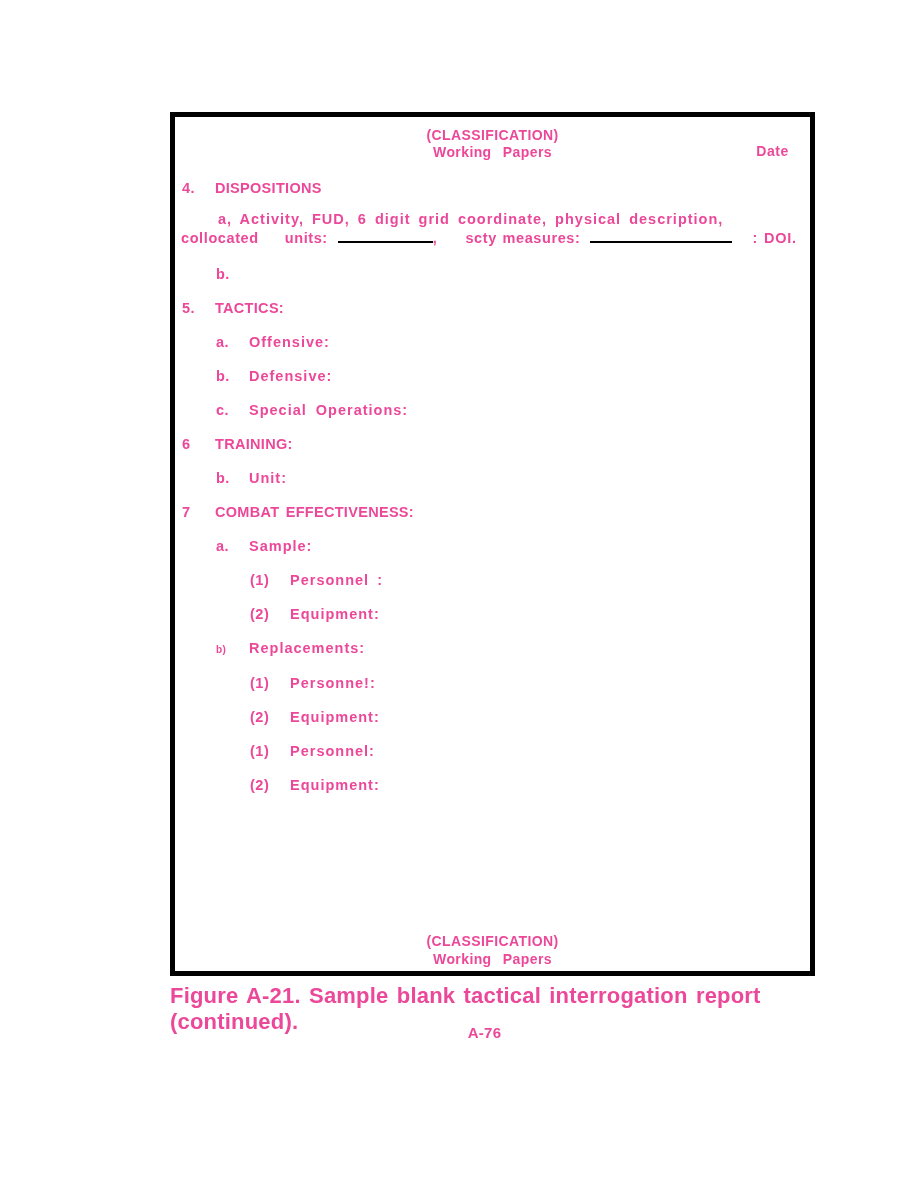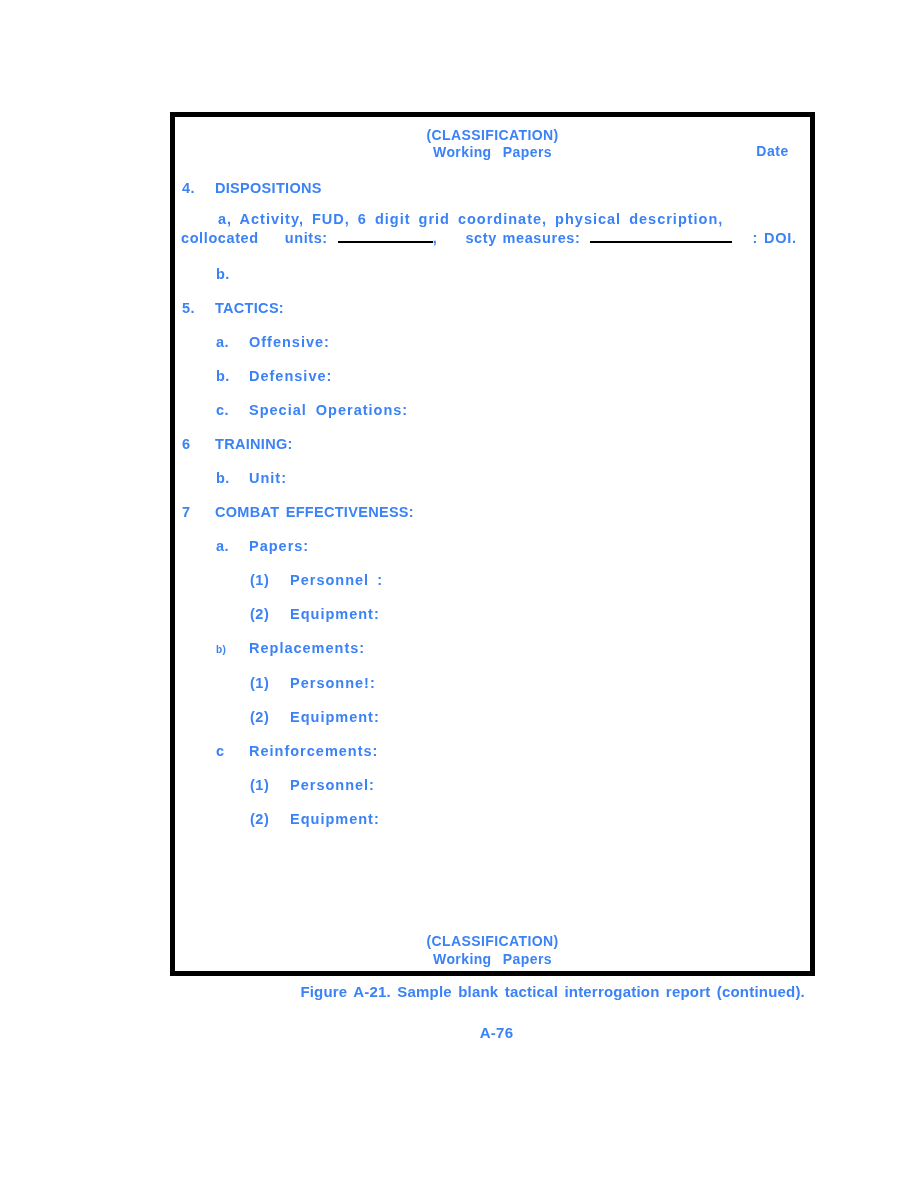--- a/index.html
+++ b/index.html
@@ -5,21 +5,21 @@
   html, body {
     margin: 0; padding: 0;
     background: #ffffff;
     font-family: "Liberation Sans", sans-serif;
   }
   .page {
     position: relative;
     width: 921px; height: 1198px;
     background: #ffffff;
     overflow: hidden;
-    color: #3b82f6;
+    color: #ec4899;
     font-weight: bold;
   }
   .doc-box {
     position: absolute;
     left: 170px; top: 112px;
     width: 645px; height: 864px;
     border: 5px solid #000000;
     box-sizing: border-box;
     background: #ffffff;
   }
@@ -87,30 +87,30 @@
     position: absolute;
     left: 0; right: 0; bottom: 3px;
     text-align: center;
     font-size: 14px;
     line-height: 18px;
     letter-spacing: 0.4px;
   }
   .footer-working { word-spacing: 7px; }
   .caption {
     position: absolute;
-    left: 160px; top: 983px;
+    left: 170px; top: 983px;
     width: 645px;
-    text-align: right;
-    font-size: 15px;
+    text-align: left;
+    font-size: 22px;
     letter-spacing: 0.2px;
     word-spacing: 2px;
   }
   .page-number {
     position: absolute;
-    left: 174px; top: 1024px;
+    left: 162px; top: 1024px;
     width: 645px;
     text-align: center;
     font-size: 15px;
     letter-spacing: 0.3px;
   }
 </style>
 </head>
 <body>
 
 <div class="page">
@@ -137,27 +137,26 @@
 
     <div>
         <div class="row level-sub"><span class="marker">b.</span><span class="text"></span></div>
         <div class="row level-heading"><span class="marker">5.</span><span class="text">TACTICS:</span></div>
         <div class="row level-sub"><span class="marker">a.</span><span class="text">Offensive:</span></div>
         <div class="row level-sub"><span class="marker">b.</span><span class="text">Defensive:</span></div>
         <div class="row level-sub"><span class="marker">c.</span><span class="text">Special Operations:</span></div>
         <div class="row level-heading"><span class="marker">6</span><span class="text">TRAINING:</span></div>
         <div class="row level-sub"><span class="marker">b.</span><span class="text">Unit:</span></div>
         <div class="row level-heading"><span class="marker">7</span><span class="text">COMBAT EFFECTIVENESS:</span></div>
-        <div class="row level-sub"><span class="marker">a.</span><span class="text">Papers:</span></div>
+        <div class="row level-sub"><span class="marker">a.</span><span class="text">Sample:</span></div>
         <div class="row level-subsub"><span class="marker">(1)</span><span class="text">Personnel :</span></div>
         <div class="row level-subsub"><span class="marker">(2)</span><span class="text">Equipment:</span></div>
         <div class="row level-sub"><span class="marker marker-small">b)</span><span class="text">Replacements:</span></div>
         <div class="row level-subsub"><span class="marker">(1)</span><span class="text">Personne!:</span></div>
         <div class="row level-subsub"><span class="marker">(2)</span><span class="text">Equipment:</span></div>
-        <div class="row level-sub"><span class="marker">c</span><span class="text">Reinforcements:</span></div>
         <div class="row level-subsub"><span class="marker">(1)</span><span class="text">Personnel:</span></div>
         <div class="row level-subsub"><span class="marker">(2)</span><span class="text">Equipment:</span></div>
       </div>
 
     <div class="box-footer">
       <div>(CLASSIFICATION)</div>
       <div class="footer-working">Working Papers</div>
     </div>
 
   </div>

